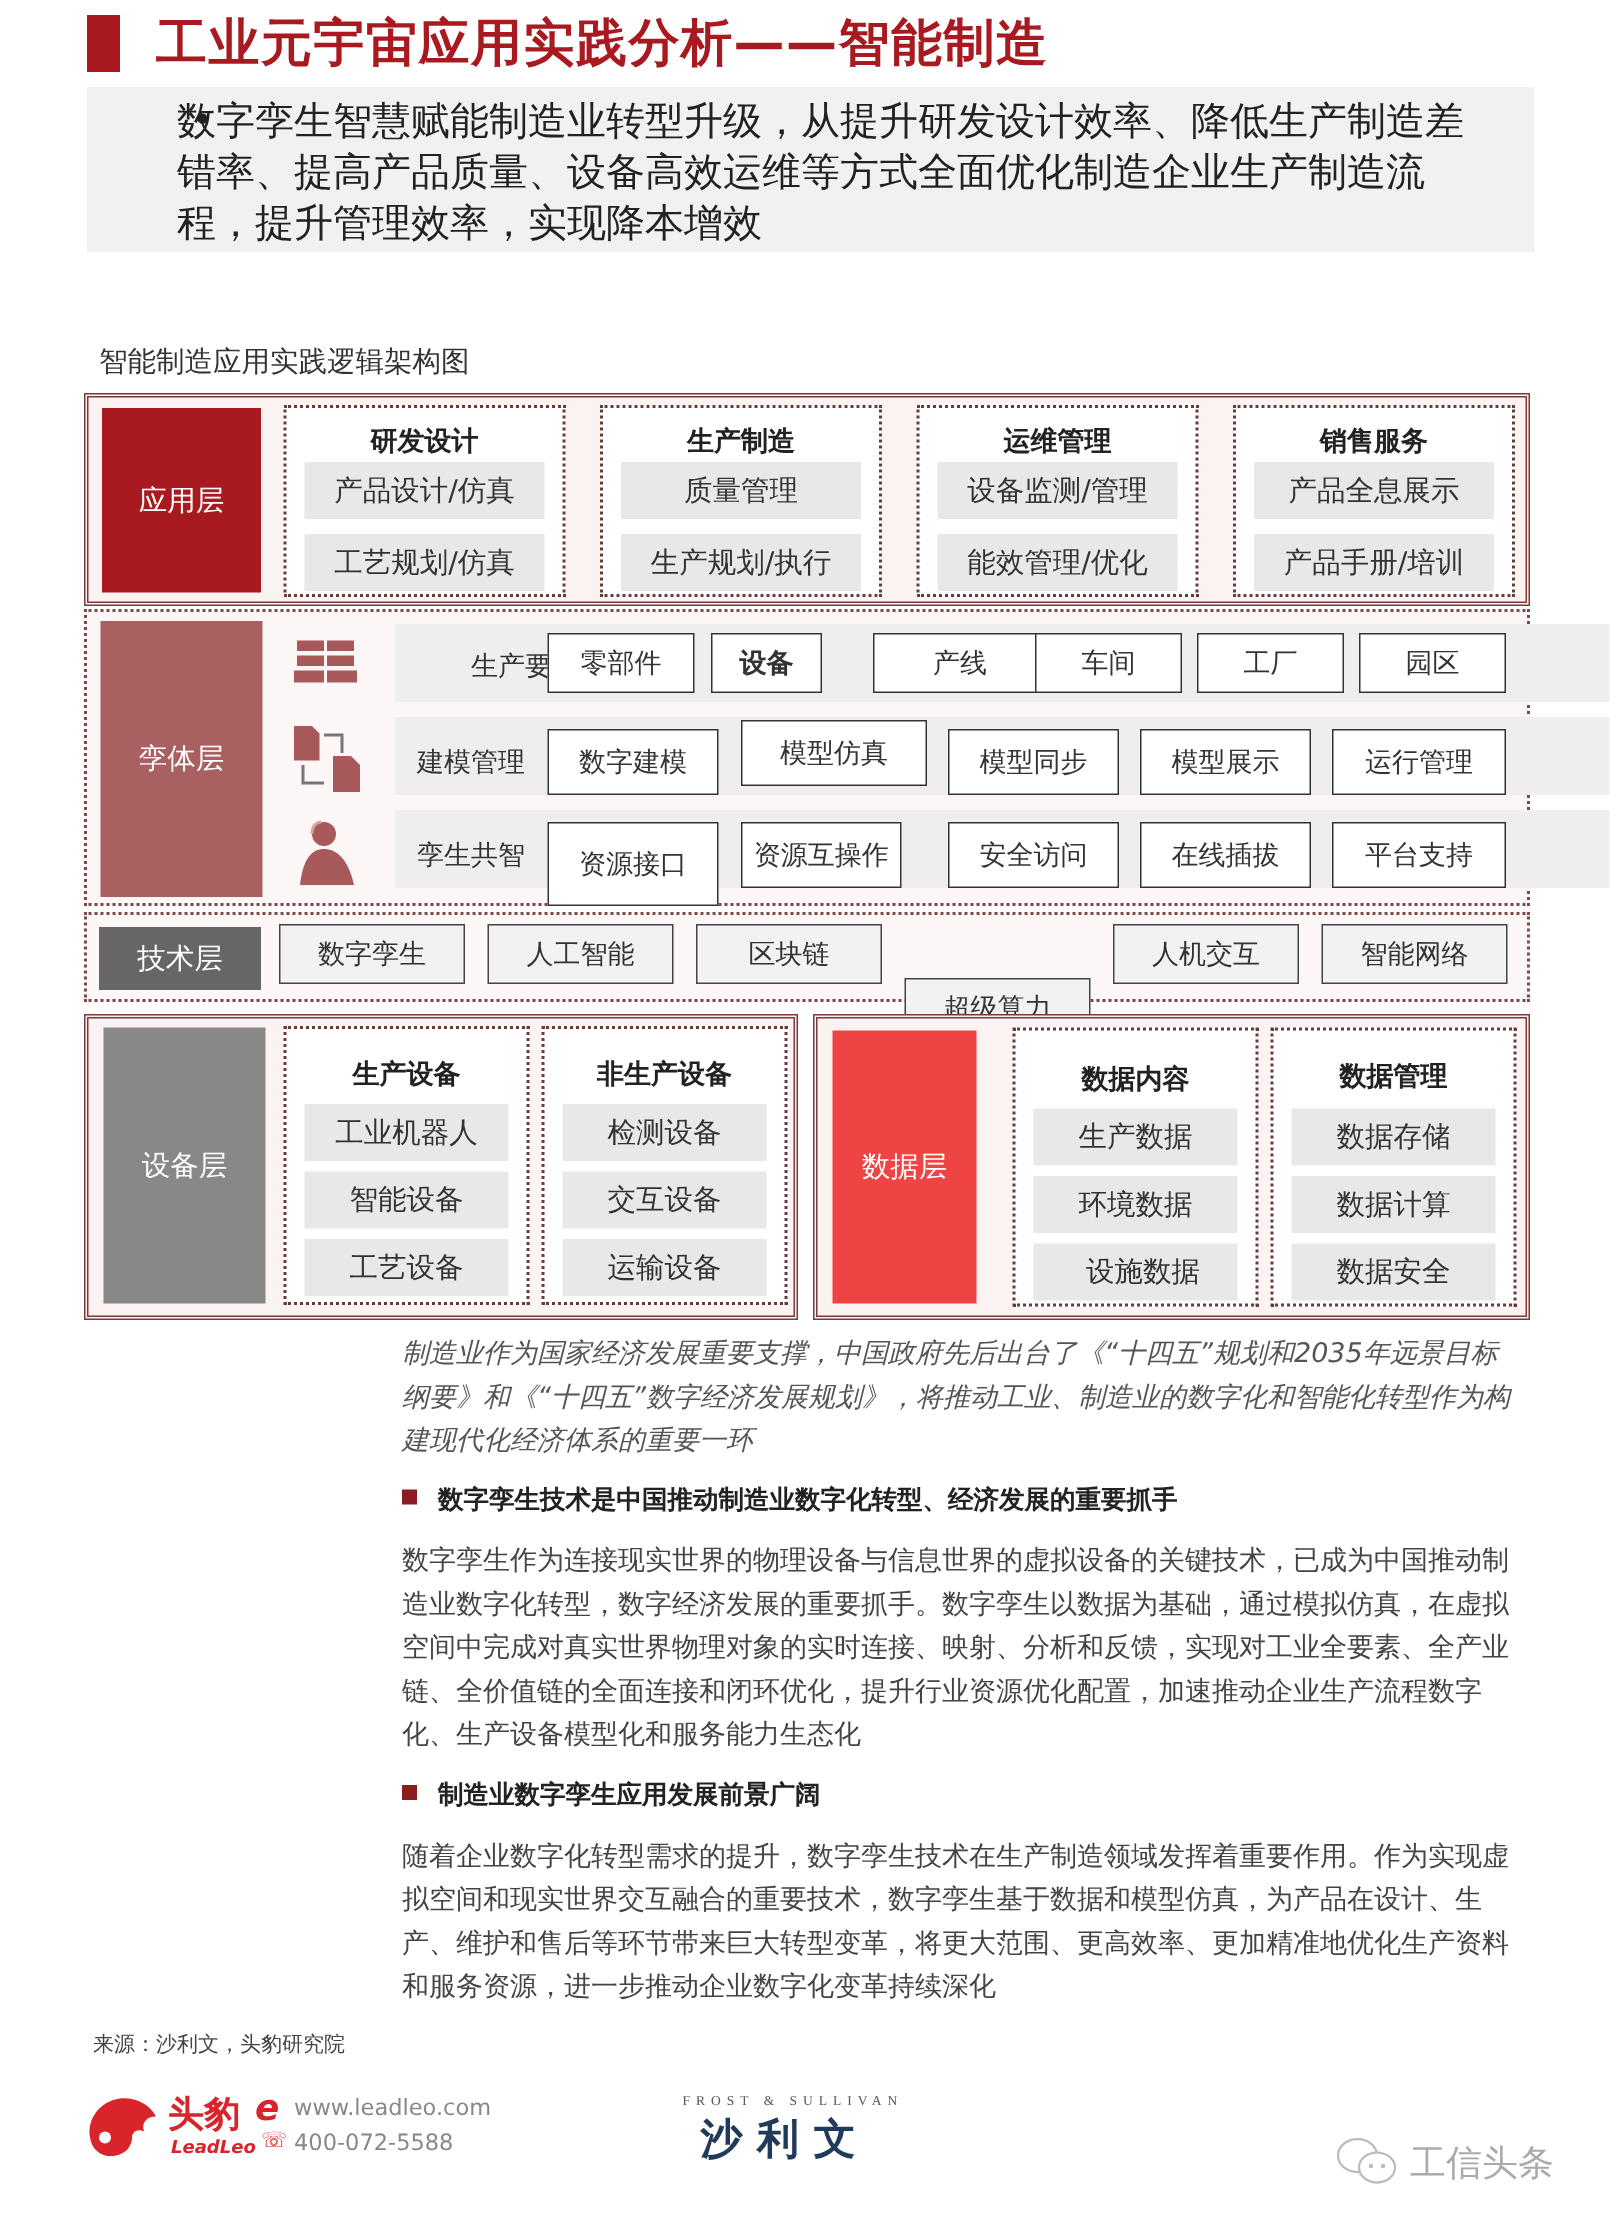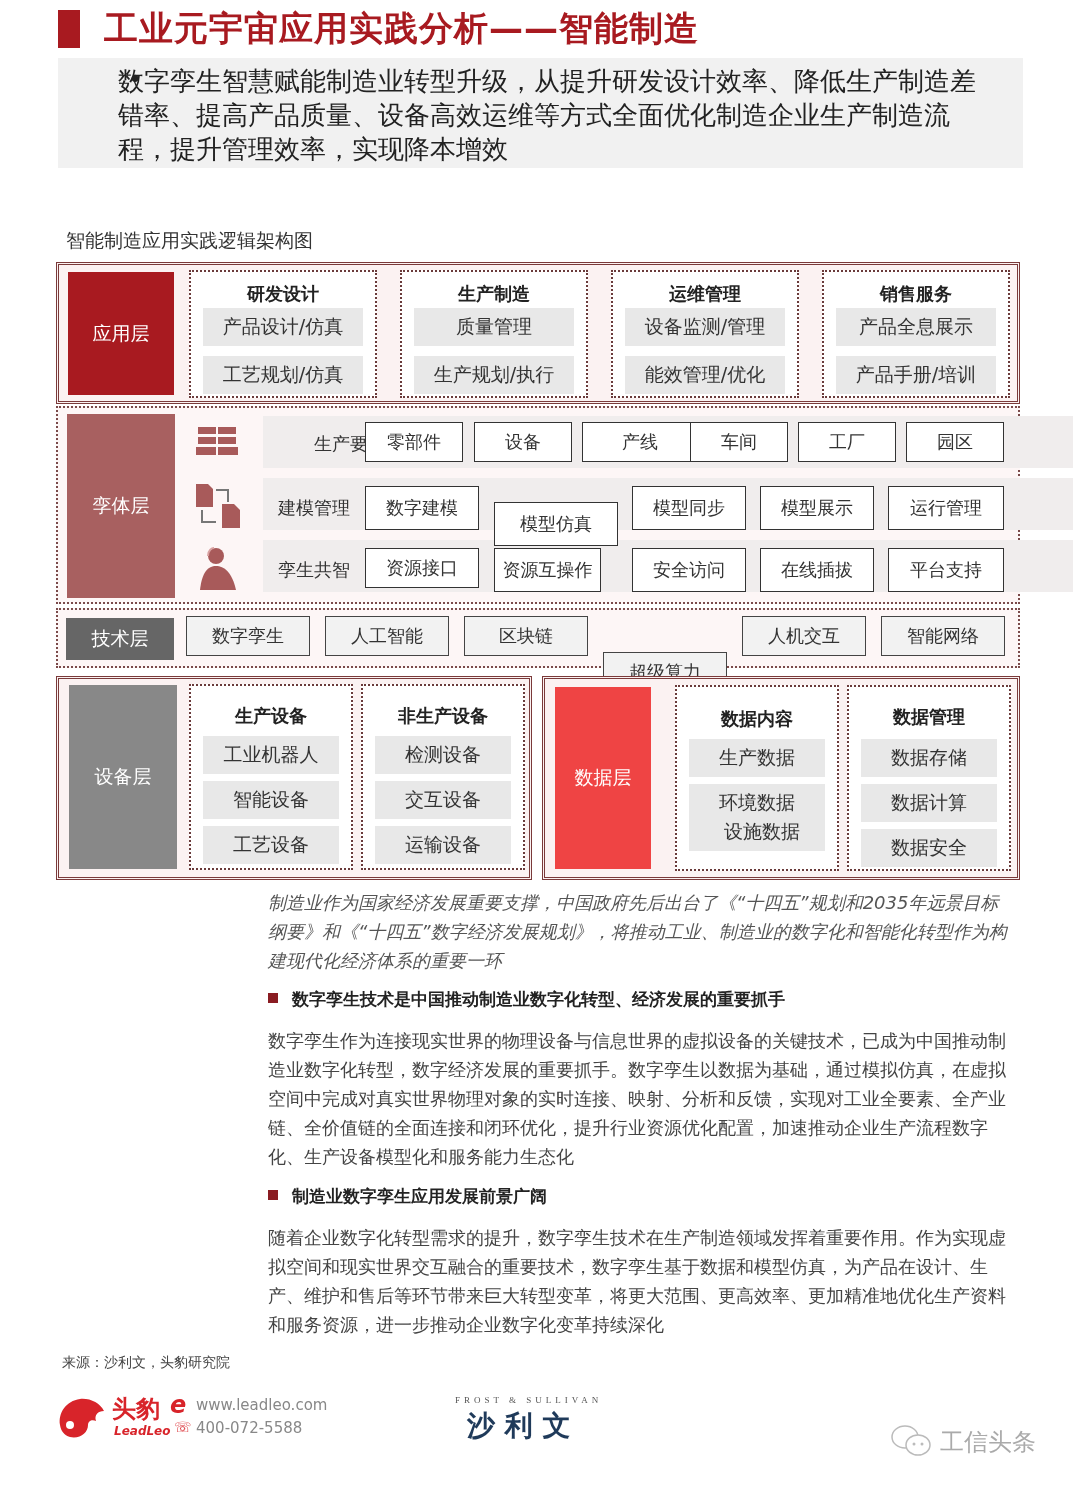--- a/index.html
+++ b/index.html
@@ -103,35 +103,35 @@
     <path d="M28 22 h12 l6 6 v18 h-18 z" fill="#a85a5a"></path>
   </svg>
   <svg class="icon" style="left:136px;top:138px;" width="48" height="46" viewBox="0 0 48 46">
     <circle cx="22" cy="10" r="8" fill="#a85a5a"></circle>
     <path d="M6 44 C8 26 14 20 22 20 C30 20 38 26 42 44 z" fill="#a85a5a"></path>
     <path d="M14 10 C14 4 18 2 20 2" fill="none" stroke="#d8a0a0" stroke-width="2"></path>
   </svg>
 
   <div class="row-name" style="left:220px;top:24px;margin-left:36px;">生产要素</div>
   <div class="box" style="left:307px;top:14px;width:98px;">零部件</div>
-  <div class="box" style="left:416px;top:14px;width:98px;">设备</div>
+  <div class="box" style="left:416px;top:14px;width:74px;font-weight:bold;">设备</div>
   <div class="box" style="left:524px;top:14px;width:116px;">产线</div>
   <div class="box" style="left:632px;top:14px;width:98px;">车间</div>
   <div class="box" style="left:740px;top:14px;width:98px;">工厂</div>
   <div class="box" style="left:848px;top:14px;width:98px;">园区</div>
 
   <div class="row-name" style="left:220px;top:88px;">建模管理</div>
   <div class="box" style="left:307px;top:78px;width:114px;height:44px;">数字建模</div>
-  <div class="box" style="left:436px;top:94px;width:124px;height:44px;">模型仿真</div>
+  <div class="box" style="left:436px;top:72px;width:124px;height:44px;">模型仿真</div>
   <div class="box" style="left:574px;top:78px;width:114px;height:44px;">模型同步</div>
   <div class="box" style="left:702px;top:78px;width:114px;height:44px;">模型展示</div>
   <div class="box" style="left:830px;top:78px;width:116px;height:44px;">运行管理</div>
 
   <div class="row-name" style="left:220px;top:150px;">孪生共智</div>
-  <div class="box" style="left:307px;top:140px;width:114px;height:40px;">资源接口</div>
+  <div class="box" style="left:307px;top:140px;width:114px;height:56px;">资源接口</div>
   <div class="box" style="left:436px;top:140px;width:107px;height:44px;">资源互操作</div>
   <div class="box" style="left:574px;top:140px;width:114px;height:44px;">安全访问</div>
   <div class="box" style="left:702px;top:140px;width:114px;height:44px;">在线插拔</div>
   <div class="box" style="left:830px;top:140px;width:116px;height:44px;">平台支持</div>
 </div>
 
 <div class="layer dotted-frame" style="top:608px;height:60px;">
   <div class="layer-label" style="left:8px;top:8px;width:108px;height:42px;background:#666;">技术层</div>
   <div class="tech-box" style="left:128px;width:124px;">数字孪生</div>
   <div class="tech-box" style="left:267px;width:124px;">人工智能</div>
@@ -156,21 +156,21 @@
     <div class="group-item" style="top:140px;">运输设备</div>
   </div>
 </div>
 
 <div class="solid-frame" style="position:absolute;left:542px;top:676px;width:478px;height:204px;">
   <div class="layer-label" style="left:10px;top:8px;width:96px;height:182px;background:#ef4444;">数据层</div>
   <div class="group" style="left:130px;top:6px;width:164px;height:186px;">
     <div class="group-title" style="top:20px;">数据内容</div>
     <div class="group-item" style="top:52px;">生产数据</div>
     <div class="group-item" style="top:97px;">环境数据</div>
-    <div class="group-item" style="top:126px;padding-left:10px;">设施数据</div>
+    <div class="group-item" style="top:142px;padding-left:10px;">设施数据</div>
   </div>
   <div class="group" style="left:302px;top:6px;width:164px;height:186px;">
     <div class="group-title" style="top:18px;">数据管理</div>
     <div class="group-item" style="top:52px;">数据存储</div>
     <div class="group-item" style="top:97px;">数据计算</div>
     <div class="group-item" style="top:142px;">数据安全</div>
   </div>
 </div>
 
 <div class="para italic" style="top:888px;">制造业作为国家经济发展重要支撑，中国政府先后出台了《“十四五”规划和2035年远景目标纲要》和《“十四五”数字经济发展规划》，将推动工业、制造业的数字化和智能化转型作为构建现代化经济体系的重要一环</div>

